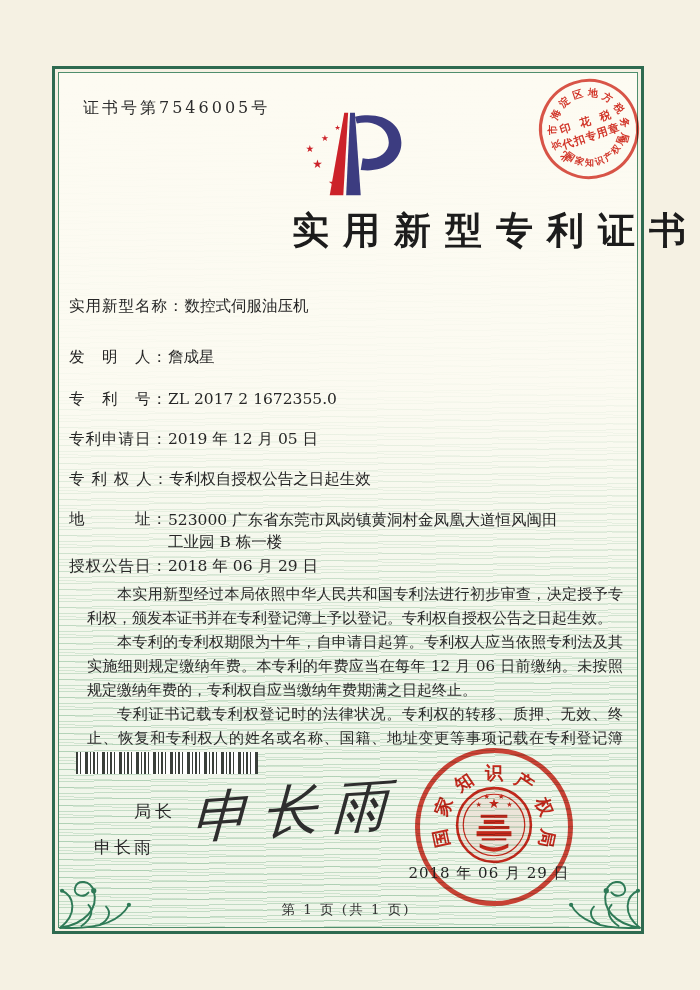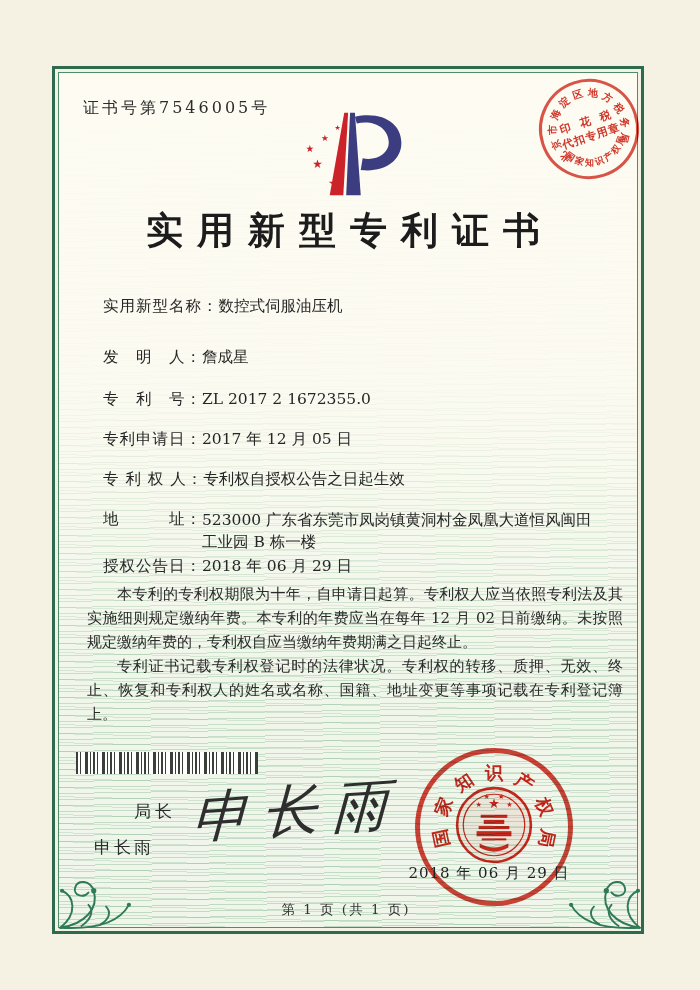--- a/index.html
+++ b/index.html
@@ -23,24 +23,24 @@
         rgba(253,251,242,0.55) 52%, rgba(253,251,242,0.18) 70%, rgba(253,251,242,0.08) 100%),
       repeating-linear-gradient(179deg, rgba(116,175,132,0.42) 0px, rgba(116,175,132,0.42) 1px,
         rgba(240,248,238,0) 1px, rgba(240,248,238,0) 6px),
       repeating-linear-gradient(181.5deg, rgba(116,175,132,0.30) 0px, rgba(116,175,132,0.30) 1px,
         rgba(240,248,238,0) 1px, rgba(240,248,238,0) 9px);
   }
   
   .cert-no{position:absolute;left:75px;top:98px;font-size:16px;letter-spacing:3px;color:#2b2b2b;margin-left:8px;}
   .logo{position:absolute;left:278px;top:108px;width:148px;height:92px;}
   .title{
-    position:absolute;left:0;top:206px;width:700px;text-align:center;
+    position:absolute;left:0;top:206px;width:700px;text-align:right;
     font-size:37px;font-weight:bold;letter-spacing:14px;color:#1c1c1c;
   }
-  .field-row{position:absolute;left:103px;font-size:15.5px;color:#262626;white-space:nowrap;}
+  .field-row{position:absolute;left:69px;font-size:15.5px;color:#262626;white-space:nowrap;}
   .field-row .lbl{letter-spacing:1px;}
   .addr-val{display:inline-block;vertical-align:top;white-space:normal;width:440px;line-height:22px;}
   .grant-right{position:absolute;left:353px;top:0;}
   .paras{position:absolute;left:87px;top:582px;width:536px;font-size:15px;line-height:24px;color:#2a2a2a;text-align:justify;}
   .paras p{margin:0;text-indent:2em;}
   
   .barcode{
     position:absolute;left:76px;top:752px;width:182px;height:22px;
     background:repeating-linear-gradient(90deg,
       #3a3f3a 0 2px, #fff 2px 4px, #3a3f3a 4px 5px, #fff 5px 9px,
@@ -119,38 +119,39 @@
 
 <div class="field-row" style="top:347px">
   <span class="lbl">发　明　人：</span><span>詹成星</span>
 </div>
 
 <div class="field-row" style="top:389px">
   <span class="lbl">专　利　号：</span><span>ZL 2017 2 1672355.0</span>
 </div>
 
 <div class="field-row" style="top:429px">
-  <span class="lbl">专利申请日：</span><span>2017 年 12 月 05 日</span>
+  <span class="lbl">专利申请日：</span><span>2019 年 12 月 05 日</span>
 </div>
 
 <div class="field-row" style="top:469px">
   <span class="lbl">专 利 权 人：</span><span>专利权自授权公告之日起生效</span>
 </div>
 
 <div class="field-row" style="top:509px">
   <span class="lbl" style="vertical-align:top">地　　　址：</span><span class="addr-val"><span>523000 广东省东莞市凤岗镇黄洞村金凤凰大道恒风闽田</span><br>
   <span>工业园 B 栋一楼</span></span>
 </div>
 
 <div class="field-row" style="top:556px;width:540px">
   <span class="lbl">授权公告日：</span><span>2018 年 06 月 29 日</span>
 </div>
 
 <div class="paras">
-  <p>本专利的专利权期限为十年，自申请日起算。专利权人应当依照专利法及其实施细则规定缴纳年费。本专利的年费应当在每年 12 月 02 日前缴纳。未按照规定缴纳年费的，专利权自应当缴纳年费期满之日起终止。</p>
+  <p>本实用新型经过本局依照中华人民共和国专利法进行初步审查，决定授予专利权，颁发本证书并在专利登记簿上予以登记。专利权自授权公告之日起生效。</p>
+  <p>本专利的专利权期限为十年，自申请日起算。专利权人应当依照专利法及其实施细则规定缴纳年费。本专利的年费应当在每年 12 月 06 日前缴纳。未按照规定缴纳年费的，专利权自应当缴纳年费期满之日起终止。</p>
   <p>专利证书记载专利权登记时的法律状况。专利权的转移、质押、无效、终止、恢复和专利权人的姓名或名称、国籍、地址变更等事项记载在专利登记簿上。</p>
 </div>
 
 <div class="barcode"></div>
 
 <div class="director-label">局长</div>
 <div class="director-name">申长雨</div>
 <div class="signature">申长雨</div>
 
 <div class="seal">

